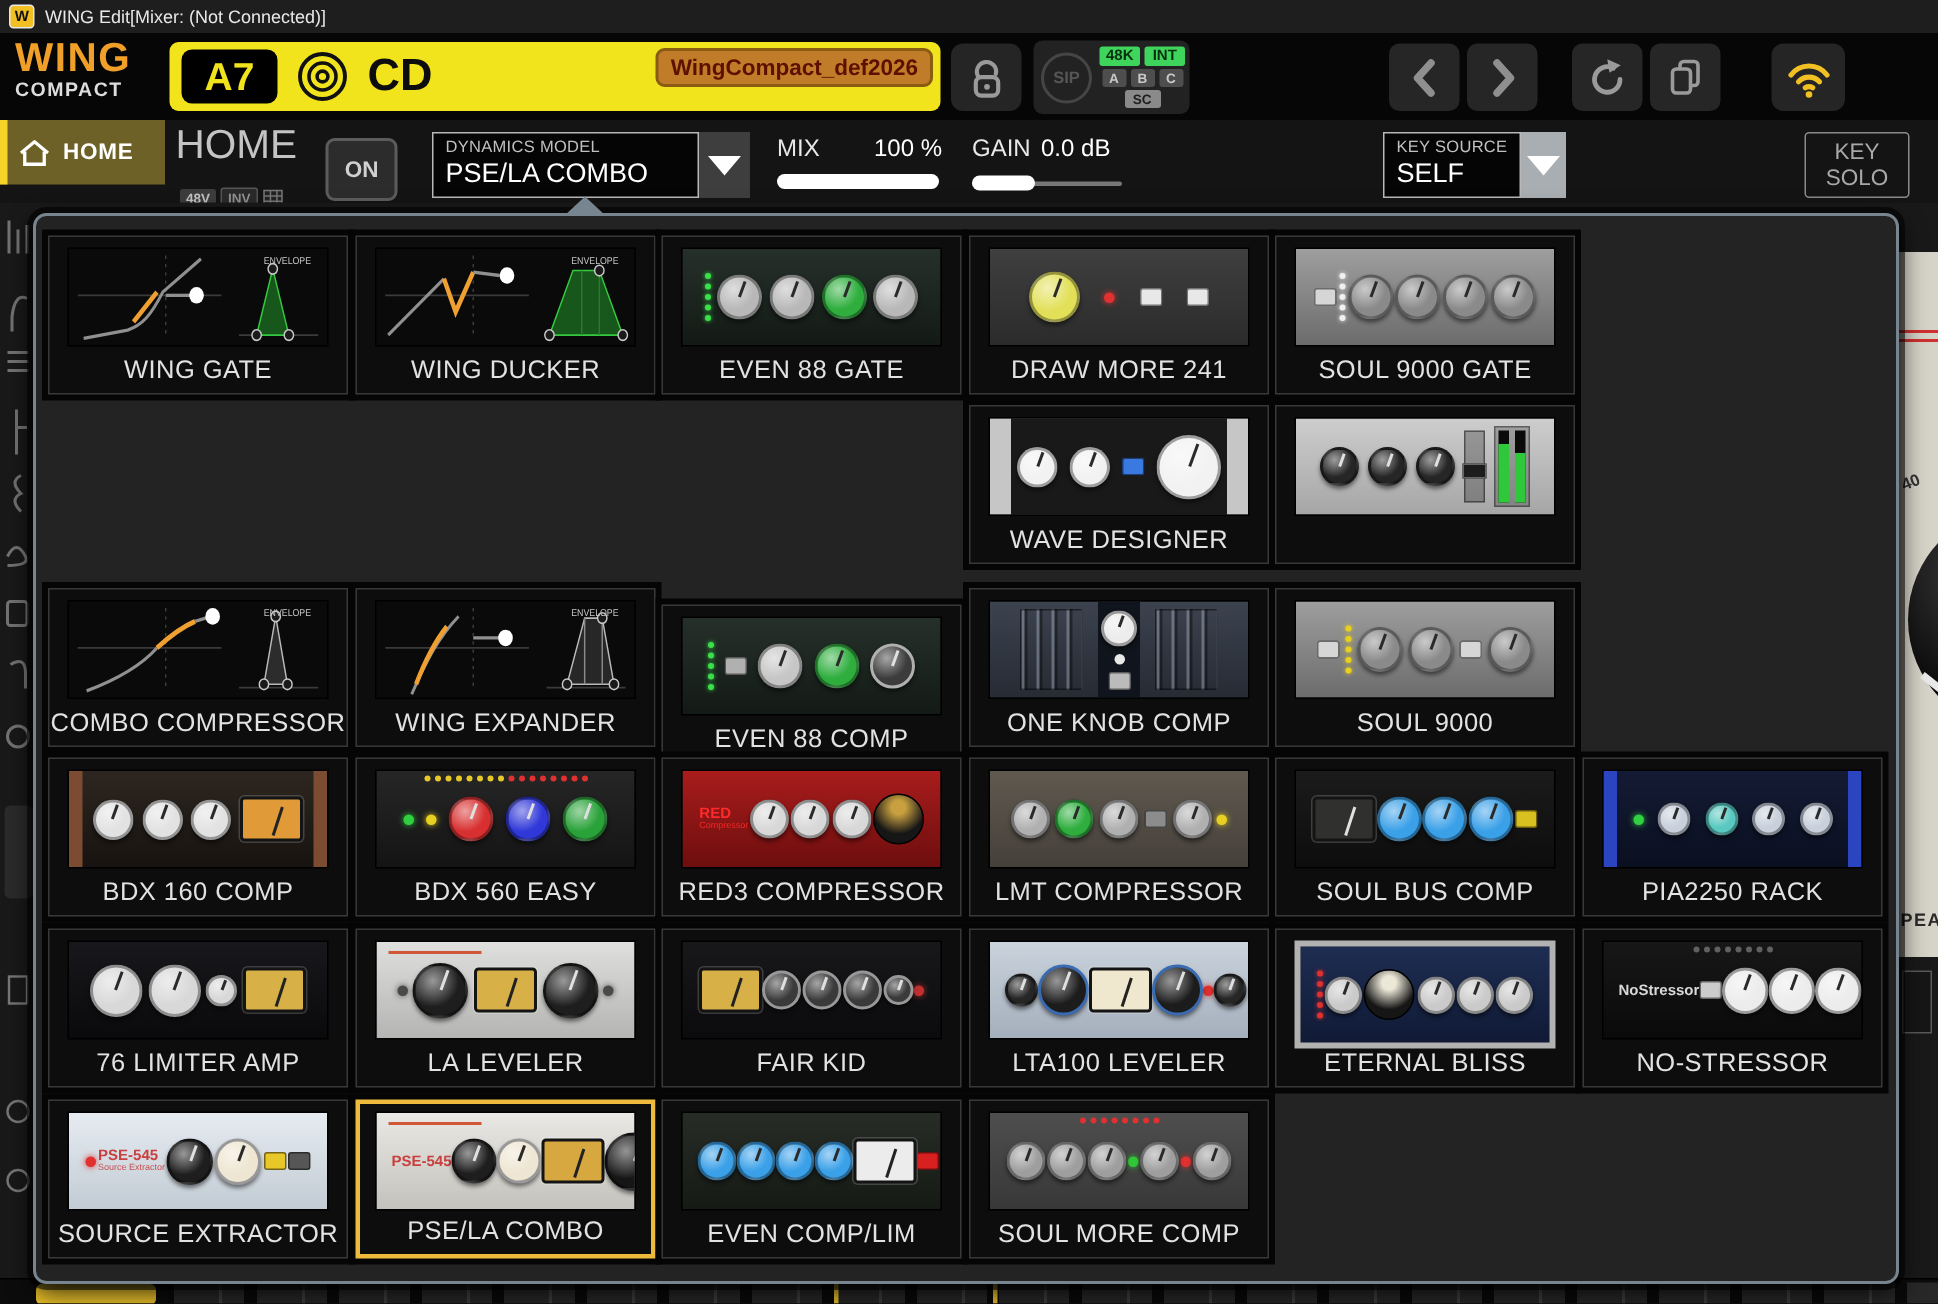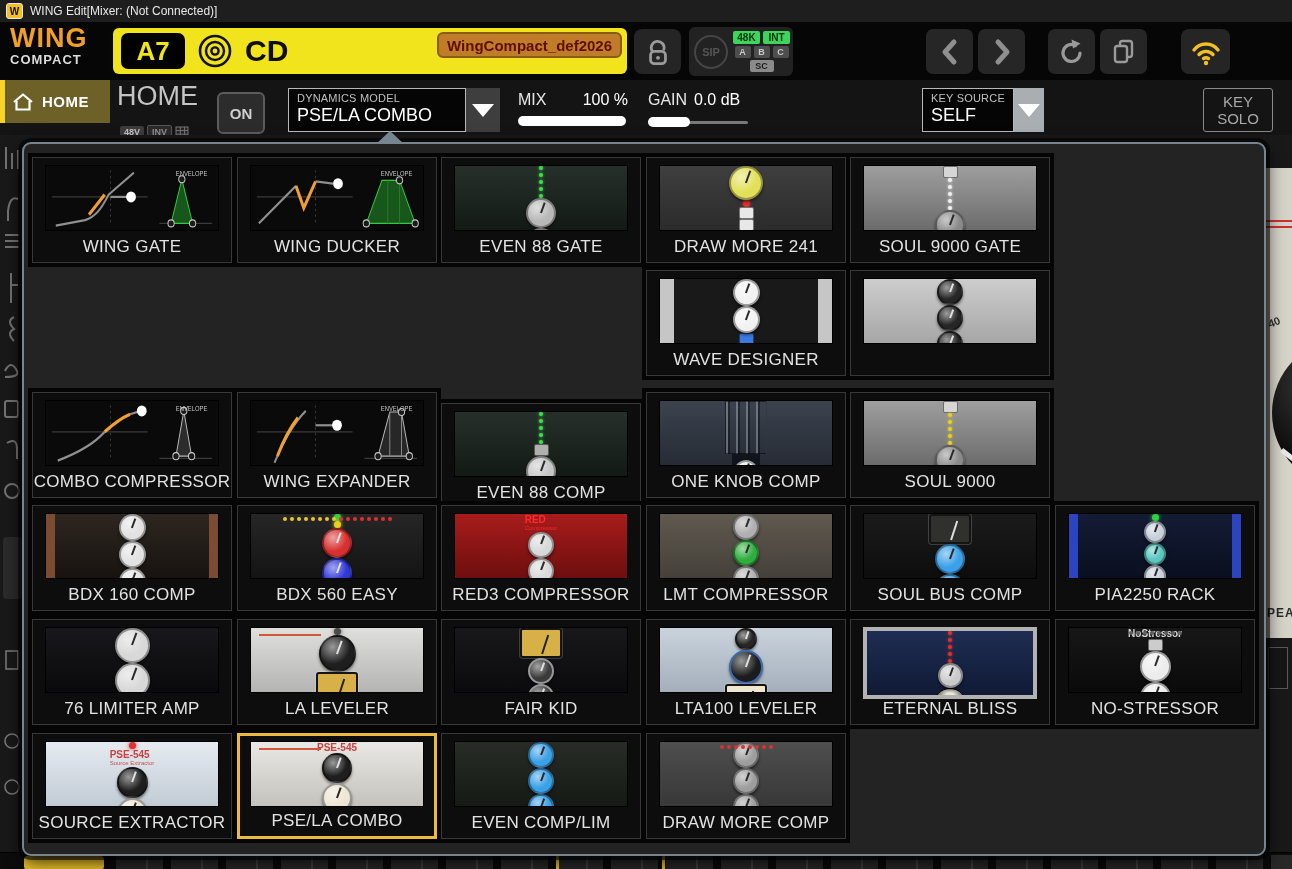--- a/index.html
+++ b/index.html
@@ -83,21 +83,21 @@
   .popup{position:absolute;left:22px;top:7px;width:1240px;height:710px;background:#232323;border:2px solid #76858f;border-radius:9px;box-shadow:0 0 0 4px rgba(0,0,0,.55),0 6px 18px rgba(0,0,0,.8);}
   .popup .pointer{position:absolute;top:-13px;left:352px;width:0;height:0;border-left:14px solid transparent;border-right:14px solid transparent;border-bottom:13px solid #76858f;}
   #grid{position:absolute;left:0;top:0;width:100%;height:100%;text-decoration:underline;}
   .cell{position:absolute;width:200px;height:106px;box-sizing:border-box;background:#0d0d0d;border:1px solid #383838;box-shadow:0 0 0 4px #050505;}
   .cell.sel{border:3px solid #edba3c;}
   .thumb{position:absolute;left:12px;right:12px;top:7px;height:64px;background:#0a0a0a;border:1px solid #000;overflow:hidden;}
   .cell.sel .thumb{left:10px;right:10px;top:5px;}
   .cap{position:absolute;left:0;right:0;bottom:0;height:31px;display:flex;align-items:center;justify-content:center;font-size:17px;color:#e2e2e2;letter-spacing:.3px;white-space:nowrap;}
 
   
-  .panel{position:relative;width:100%;height:100%;display:flex;align-items:center;justify-content:space-evenly;padding:0 10px;box-sizing:border-box;overflow:hidden;flex-direction:column;}
+  .panel{position:relative;width:100%;height:100%;display:flex;align-items:center;justify-content:space-evenly;padding:0 10px;box-sizing:border-box;overflow:hidden;}
   .k{position:relative;border-radius:50%;flex:0 0 auto;box-shadow:0 2px 3px rgba(0,0,0,.5);}
   .k .ptr{position:absolute;left:50%;top:8%;width:2px;height:42%;margin-left:-1px;transform:rotate(20deg);transform-origin:50% 100%;}
   .vu{width:38px;height:26px;border:2px solid #141414;border-radius:3px;position:relative;flex:0 0 auto;box-shadow:0 0 0 1px rgba(255,255,255,.18);}
   .vu .ndl{position:absolute;left:50%;bottom:2px;width:2px;height:78%;transform-origin:50% 100%;transform:rotate(18deg);}
   .ball{width:32px;height:32px;border-radius:50%;border:1px solid #000;flex:0 0 auto;}
   .leds{display:flex;flex-direction:column;gap:3px;flex:0 0 auto;}
   .leds i{width:4px;height:4px;border-radius:50%;display:block;}
   .pbtn{width:13px;height:10px;border-radius:2px;border:1px solid rgba(0,0,0,.5);flex:0 0 auto;}
   .pdot{width:7px;height:7px;border-radius:50%;flex:0 0 auto;}
   .ptx{display:flex;flex-direction:column;line-height:1.1;flex:0 0 auto;max-width:58px;}
@@ -968,19 +968,19 @@
                 <div class="k" style="height: 22px; width: 22px; background: radial-gradient(circle at 35% 30%, rgba(255, 255, 255, 0.55), rgba(255, 255, 255, 0) 55%), rgb(158, 158, 158); border: 2px solid rgba(0, 0, 0, 0.35);">
                   <div class="ptr" style="background: rgb(42, 42, 42);"></div>
                 </div>
                 <div class="pdot" style="background: rgb(224, 48, 48); box-shadow: rgb(224, 48, 48) 0px 0px 4px;"></div>
                 <div class="k" style="height: 22px; width: 22px; background: radial-gradient(circle at 35% 30%, rgba(255, 255, 255, 0.55), rgba(255, 255, 255, 0) 55%), rgb(158, 158, 158); border: 2px solid rgba(0, 0, 0, 0.35);">
                   <div class="ptr" style="background: rgb(42, 42, 42);"></div>
                 </div>
               </div>
             </div>
             <div class="cap">
-              <span>DRAW MORE COMP</span>
+              <span>SOUL MORE COMP</span>
             </div>
           </div>
         </div>
     </div>
   </div>
 </div>
 
 </body></html>

